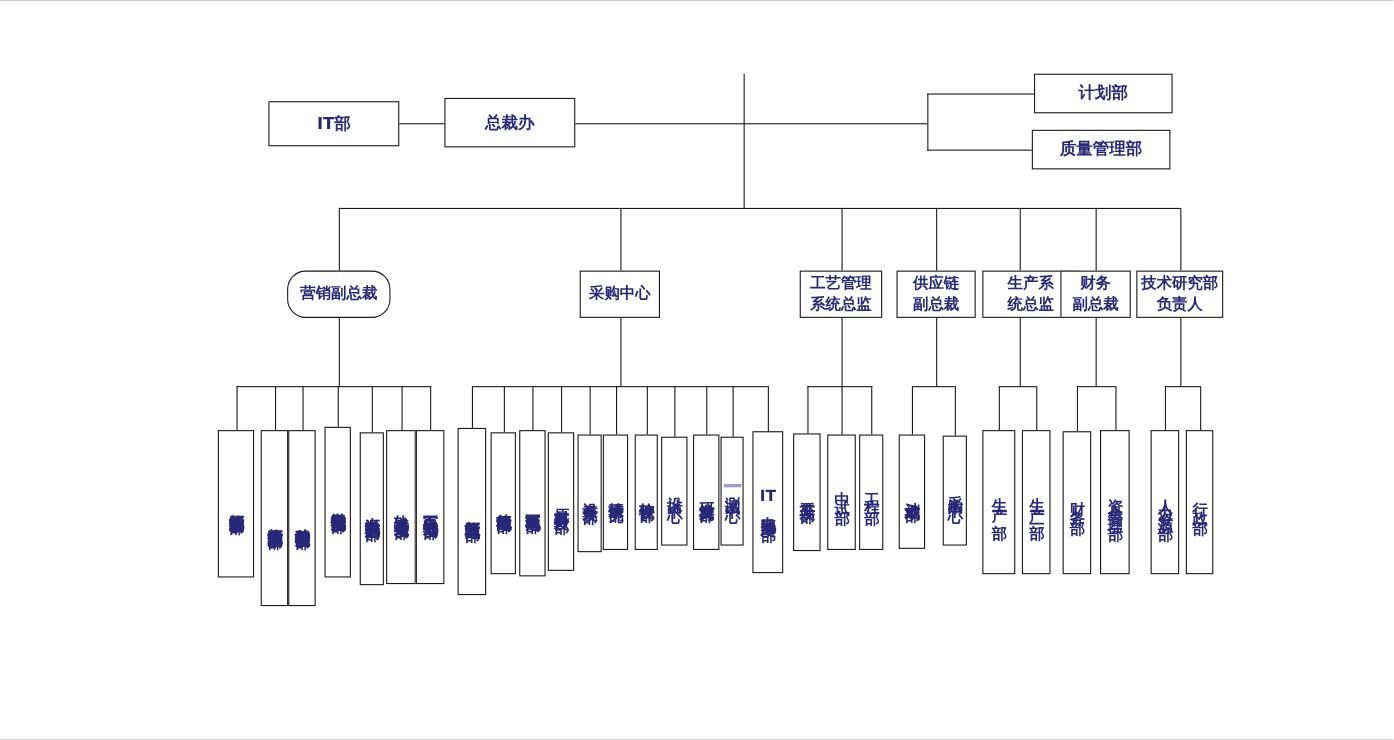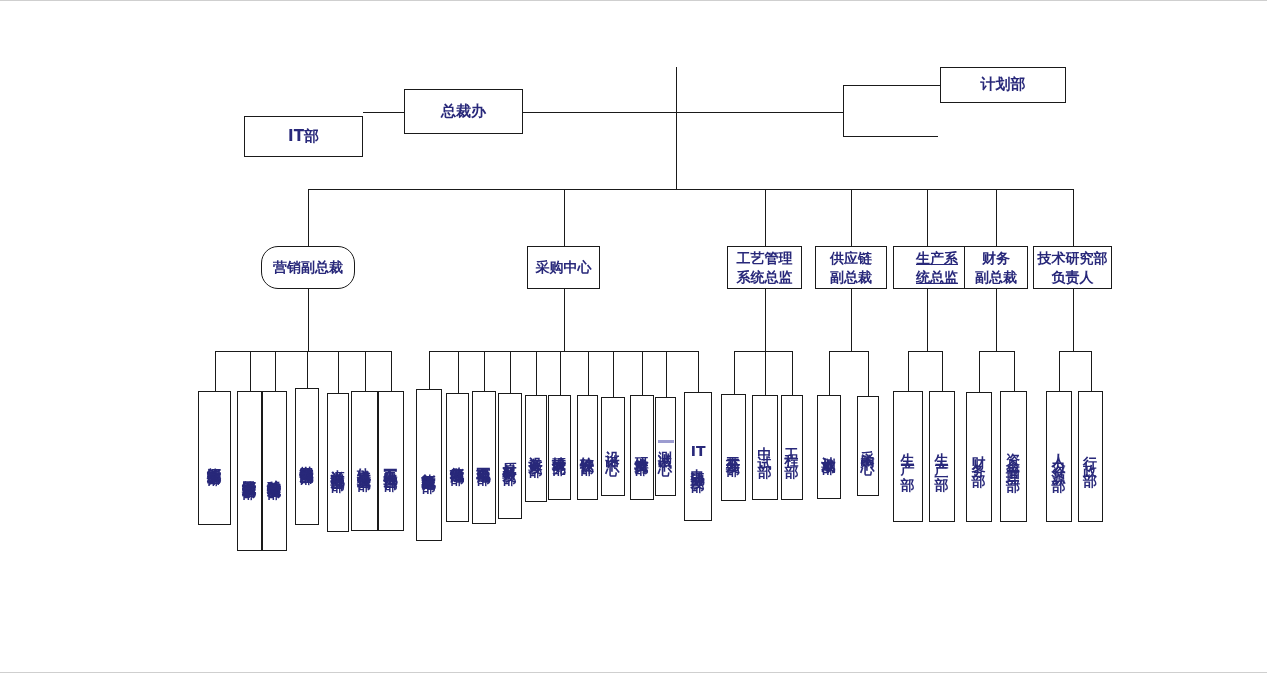--- a/index.html
+++ b/index.html
@@ -33,28 +33,31 @@
     white-space:nowrap;
   }
   .latin{text-combine-upright:all;}
   .line{position:absolute;background:#1a1a1a;}
   .hl{background:#9c9cd0;}
 </style>
 </head>
 <body>
 
 <div id="canvas">
-    <div class="node" style="left: 244px; top: 91px; width: 119px; height: 41px; font-size: 15px; margin-top: 24px;">
+    <div class="node" style="left: 244px; top: 91px; width: 119px; height: 41px; font-size: 15px;">
       <span class="lbl">IT部</span>
     </div>
     <div class="node" style="left: 940px; top: 66px; width: 126px; height: 36px; font-size: 15px;">
       <span class="lbl">计划部</span>
     </div>
     <div class="node" style="left: 404px; top: 88px; width: 119px; height: 45px; font-size: 15px;">
       <span class="lbl">总裁办</span>
+    </div>
+    <div class="node" style="left: 938px; top: 117px; width: 126px; height: 36px; font-size: 15px;">
+      <span class="lbl">质量管理部</span>
     </div>
     <div class="node" style="left: 261px; top: 245px; width: 94px; height: 43px; font-size: 14px; border-radius: 17px;">
       <span class="lbl">营销副总裁</span>
     </div>
     <div class="node vnode" style="left: 198px; top: 390px; width: 33px; height: 134px; font-size: 14px;">
       <span class="lbl" style="letter-spacing: 0.5px;">新能源小车运营部</span>
     </div>
     <div class="node vnode" style="left: 237px; top: 390px; width: 25px; height: 160px; font-size: 14px;">
       <span class="lbl" style="letter-spacing: 0.5px;">新能源大巴车运营部</span>
     </div>
@@ -125,21 +128,21 @@
     <div class="node" style="left: 815px; top: 245px; width: 72px; height: 43px; font-size: 14px;">
       <span class="lbl">供应链
 副总裁</span>
     </div>
     <div class="node vnode" style="left: 817px; top: 394px; width: 24px; height: 104px; font-size: 14px;">
       <span class="lbl" style="letter-spacing: 0.6px;">计划成本部</span>
     </div>
     <div class="node vnode" style="left: 857px; top: 395px; width: 22px; height: 100px; font-size: 14px;">
       <span class="lbl" style="letter-spacing: 3.5px;">采购中心</span>
     </div>
-    <div class="node" style="left: 893px; top: 245px; width: 88px; height: 43px; font-size: 14px; text-decoration: underline;">
+    <div class="node" style="left: 893px; top: 245px; width: 88px; height: 43px; font-size: 14px;">
       <span class="lbl">生产系
 统总监</span>
     </div>
     <div class="node vnode" style="left: 893px; top: 390px; width: 30px; height: 131px; font-size: 14px;">
       <span class="lbl" style="letter-spacing: 8px;">生产一部</span>
     </div>
     <div class="node vnode" style="left: 929px; top: 390px; width: 26px; height: 131px; font-size: 14px;">
       <span class="lbl" style="letter-spacing: 8px;">生产二部</span>
     </div>
     <div class="node" style="left: 964px; top: 245px; width: 64px; height: 43px; font-size: 14px; justify-content: center;">

